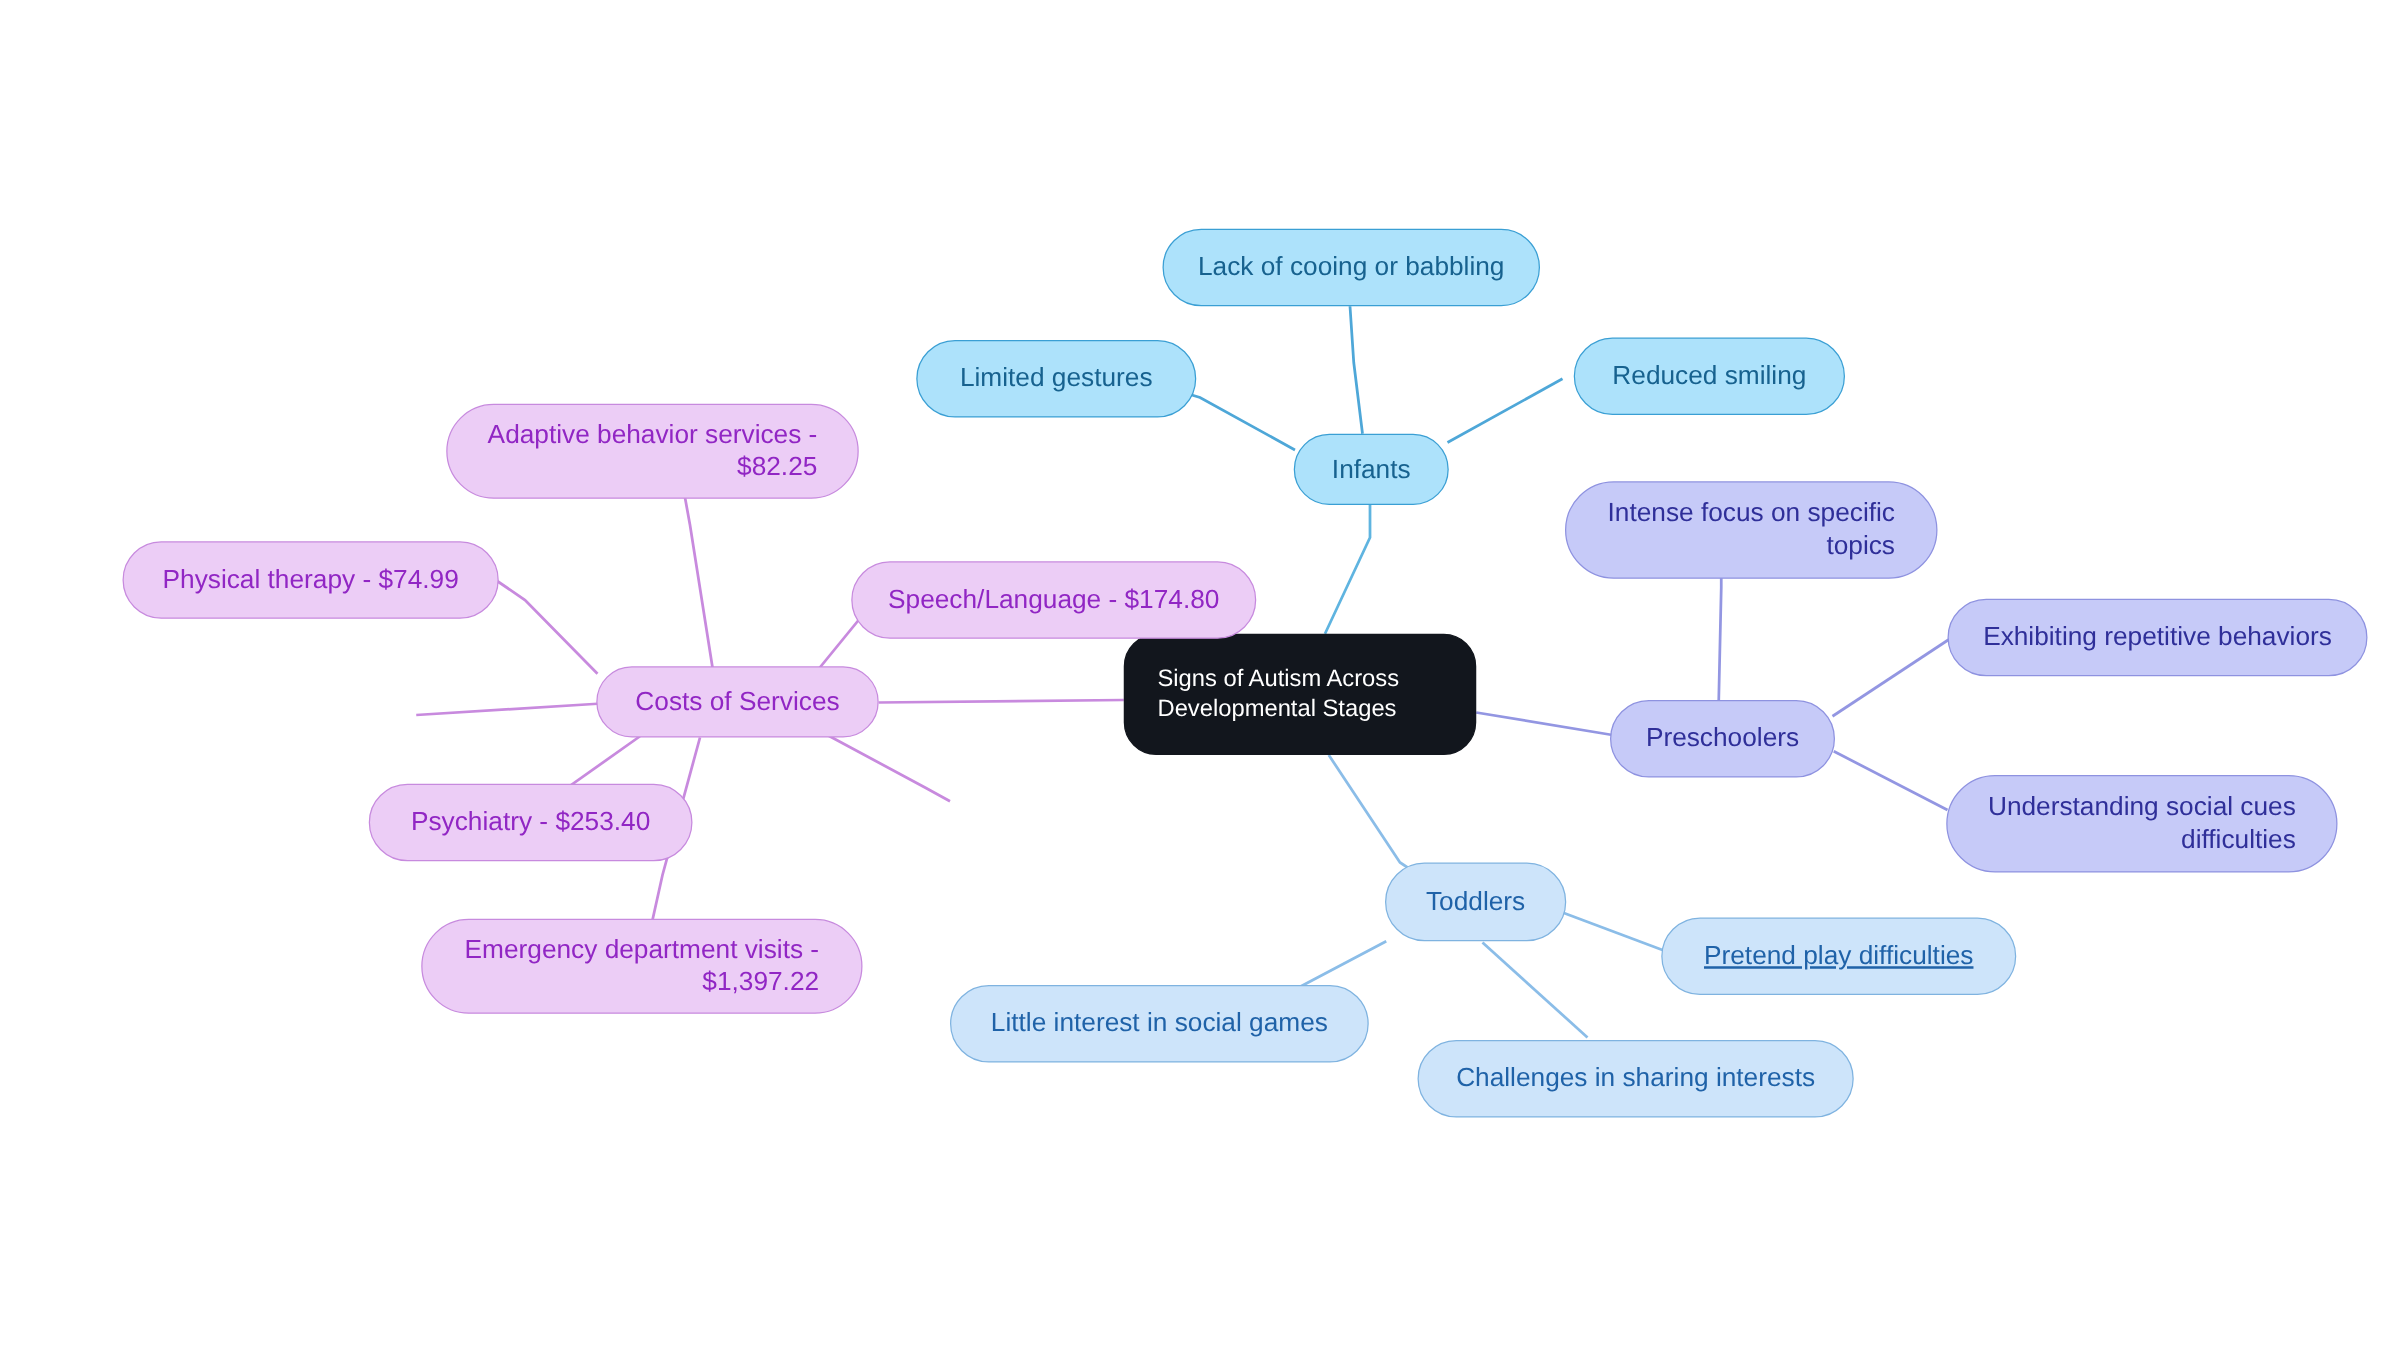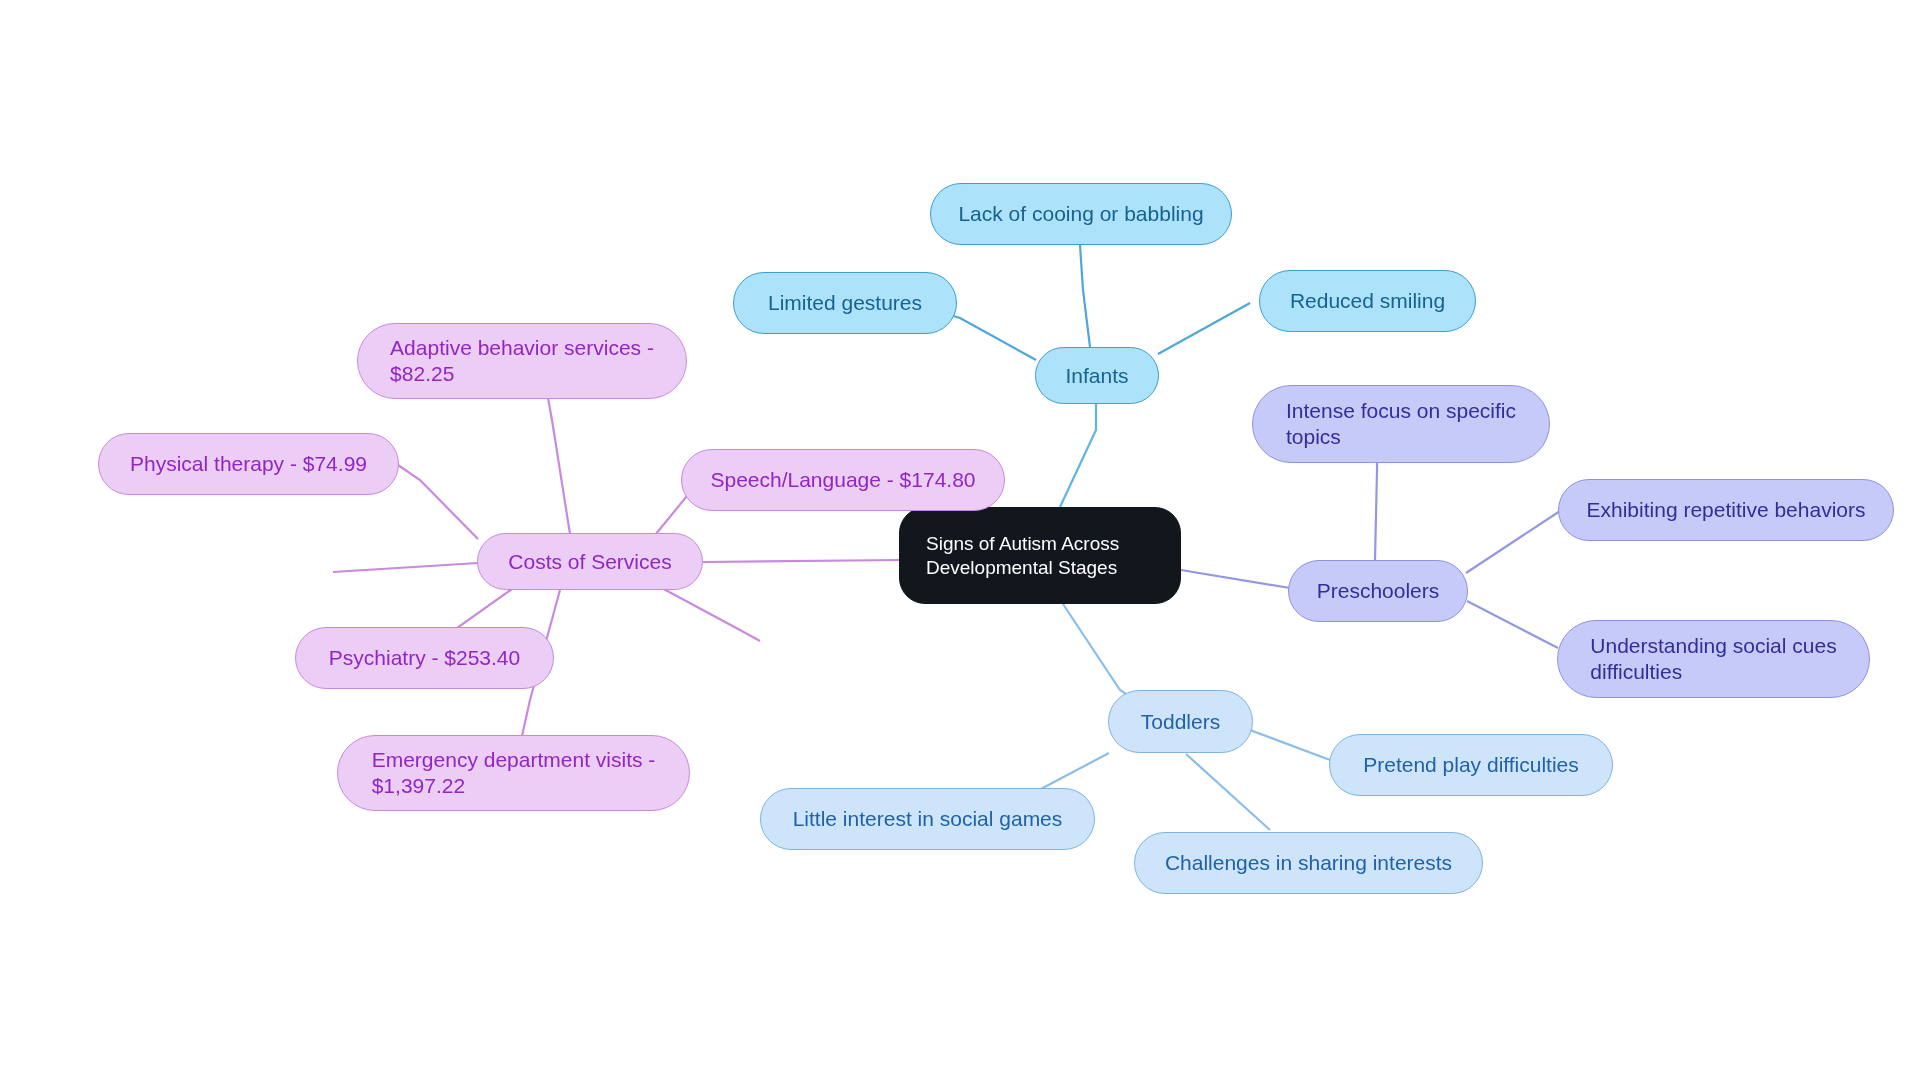--- a/index.html
+++ b/index.html
@@ -22,21 +22,21 @@
     width: 1920px;
     height: 1083px;
     pointer-events: none;
   }
   .node {
     position: absolute;
     box-sizing: border-box;
     display: flex;
     align-items: center;
     justify-content: center;
-    text-align: left;
+    text-align: right;
     border-radius: 999px;
     border-style: solid;
     border-width: 1.5px;
     line-height: 1.22;
     white-space: pre-line;
     padding: 0 14px;
   }
   .node-root {
     background: #12161d;
     border-color: #12161d;
@@ -126,21 +126,21 @@
   </div>
 
   <div class="node node-infant" style="left:1259px; top:270px; width:217px; height:62px;">
     <span>Reduced smiling</span>
   </div>
 
   <div class="node node-toddler" style="left:1108px; top:690px; width:145px; height:63px;">
     <span>Toddlers</span>
   </div>
 
-  <div class="node node-toddler" style="left:1329px; top:734px; width:284px; height:62px;">
+  <div class="node node-toddler" style="left:1329px; top:734px; width:284px; height:62px;text-decoration:underline;">
     <span>Pretend play difficulties</span>
   </div>
 
   <div class="node node-toddler" style="left:760px; top:788px; width:335px; height:62px;">
     <span>Little interest in social games</span>
   </div>
 
   <div class="node node-toddler" style="left:1134px; top:832px; width:349px; height:62px;">
     <span>Challenges in sharing interests</span>
   </div>

